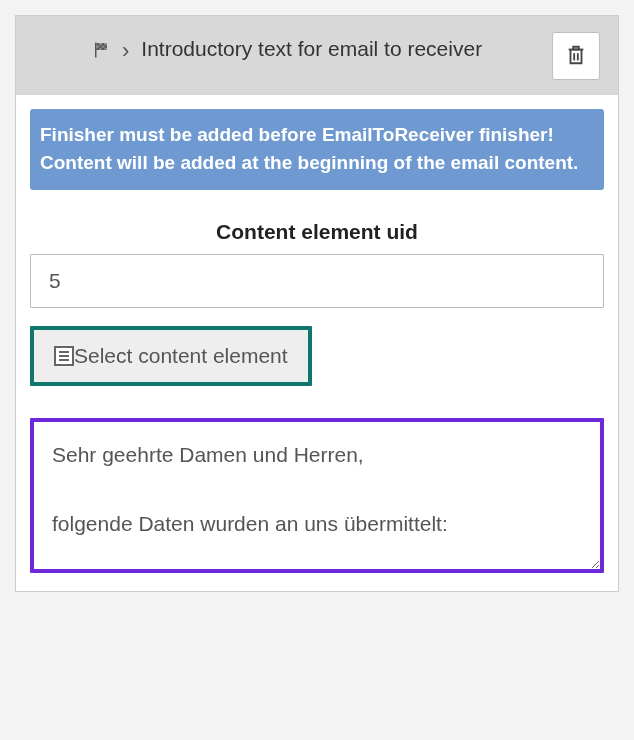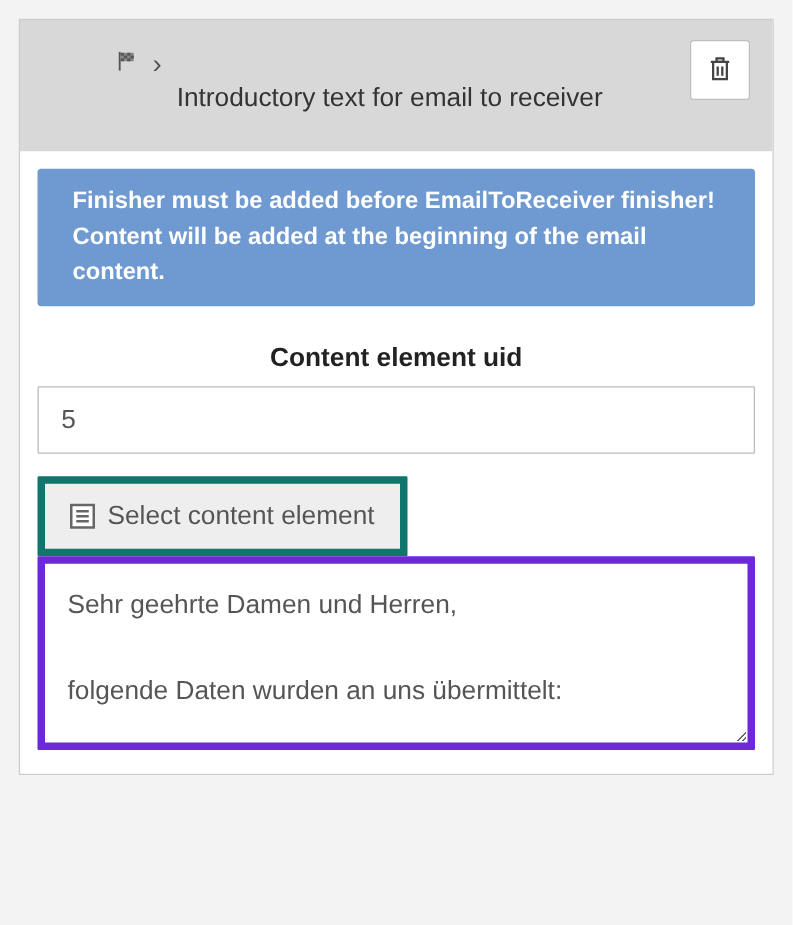--- a/index.html
+++ b/index.html
@@ -40,21 +40,20 @@
     margin-top: 3px;
   }
   .breadcrumb .chevron {
     flex-shrink: 0;
     font-size: 22px;
     color: #555;
     margin-top: 2px;
   }
   .breadcrumb .title {
     flex: 1 1 auto;
-    margin-top: 30px;
   }
   .delete-btn {
     position: absolute;
     right: 18px;
     top: 16px;
     width: 48px;
     height: 48px;
     background: #fff;
     border: 1px solid #bfbfbf;
     border-radius: 3px;
@@ -65,21 +64,21 @@
   }
   .panel-body {
     padding: 14px;
   }
   .info-box {
     background: #6f9ad1;
     color: #fff;
     font-weight: 700;
     font-size: 19px;
     line-height: 1.5;
-    padding: 12px 28px;
+    padding: 12px 10px;
     border-radius: 3px;
     margin-bottom: 30px;
   }
   .field-label {
     font-weight: 700;
     font-size: 21px;
     margin-bottom: 10px;
     color: #222;
     text-align: center;
   }
@@ -87,35 +86,35 @@
     width: 100%;
     border: 1px solid #bbb;
     font-size: 21px;
     padding: 14px 18px;
     color: #555;
     margin-bottom: 18px;
     font-family: inherit;
     border-radius: 1px;
   }
   .select-btn {
-    border: 6px solid #0f766e;
+    border: 4px solid #0f766e;
     background: #eee;
     font-size: 21px;
     color: #555;
     padding: 14px 20px;
     display: inline-flex;
     align-items: center;
-    gap: 10px;
     cursor: pointer;
     font-family: inherit;
     border-radius: 1px;
+    margin-bottom: 32px;
   }
   .textarea {
     width: 100%;
-    border: 6px solid #6d28d9;
+    border: 4px solid #6d28d9;
     font-size: 21px;
     padding: 16px 18px;
     color: #555;
     font-family: inherit;
     line-height: 1.65;
     resize: both;
     min-height: 155px;
     border-radius: 1px;
   }
   .flag-svg {

